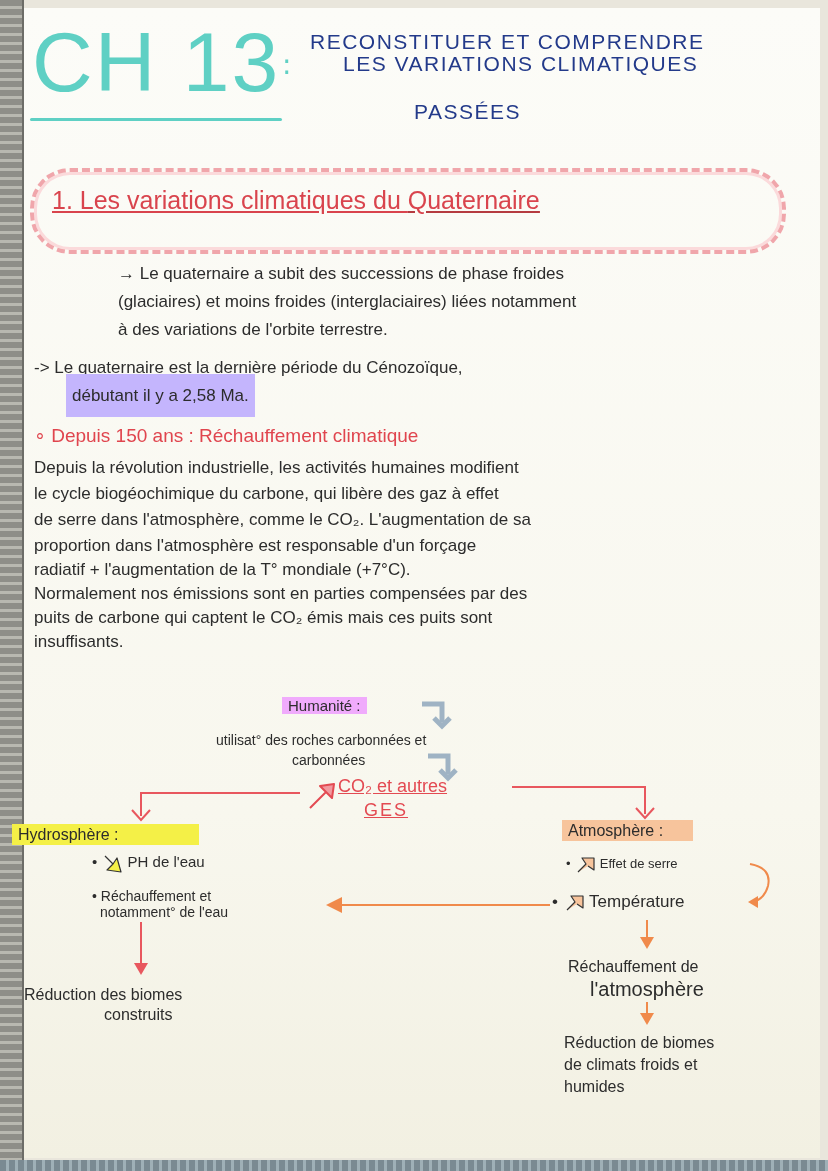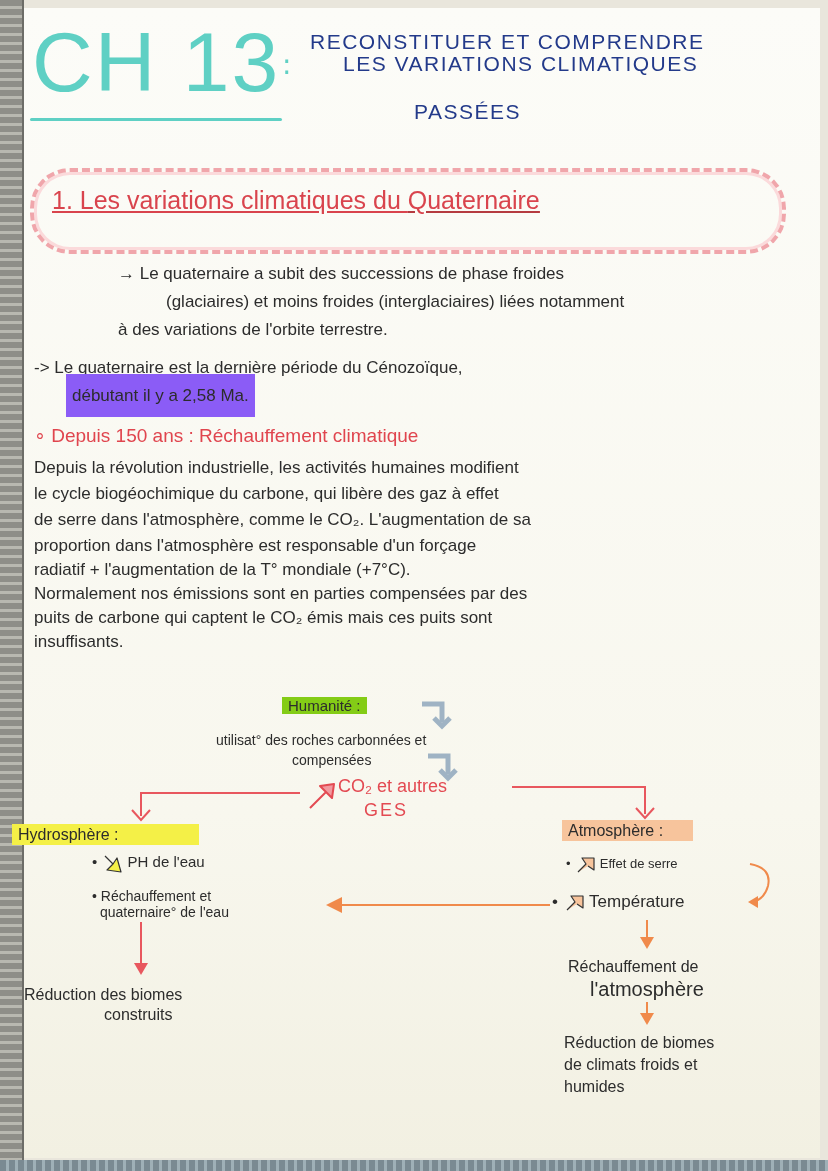--- a/index.html
+++ b/index.html
@@ -27,27 +27,27 @@
   .ch-underline { left:30px; top:118px; width:252px; height:3px; background:#5fd0c4; border-radius:2px; }
   .sub-title { color:#233a8a; font-size:21px; letter-spacing:1.5px; font-family:"Liberation Sans", sans-serif; }
   .cloud {
     position:absolute; left:30px; top:168px; width:748px; height:78px;
     border:4px dashed #f0a6ab; border-radius:40px;
     box-shadow:inset 0 0 0 3px #fbdadb;
   }
   .section-title { left:52px; top:186px; font-size:25px; color:#d9444d; font-family:"Liberation Sans", sans-serif;text-decoration:underline; }
   .section-title u { text-decoration:underline; text-decoration-color:#b53b40; }
   .body-text { font-size:17px; color:#2c2c2c; font-family:"Liberation Sans", sans-serif; }
-  .hl-pink { background:#8b5cf6; padding:12px 6px; }
+  .hl-pink { background:#c4b5fd; padding:12px 6px; }
   .red-head { color:#e0454e; font-size:19px; font-family:"Liberation Sans", sans-serif; }
   .diagram-text { font-size:15px; color:#2c2c2c; font-family:"Liberation Sans", sans-serif; }
-  .hl-gray { background:#84cc16; padding:0 6px; }
+  .hl-gray { background:#f0abfc; padding:0 6px; }
   .hl-yellow { background:#f4f047; padding:2px 80px 2px 6px; }
   .hl-orange { background:#f7c49c; padding:2px 30px 2px 6px; }
-  .red { color:#e34a52; }
+  .red { color:#e34a52;text-decoration:underline; }
   .line { position:absolute; background:#e8575e; }
   .oline { position:absolute; background:#f08a4b; }
   svg { position:absolute; overflow:visible; }
 </style>
 </head>
 <body>
 
 <div class="binding"></div>
 <div class="page"></div>
 <div class="bottom-edge"></div>
@@ -56,21 +56,21 @@
 <div class="abs ch-colon">:</div>
 <div class="abs ch-underline"></div>
 <div class="abs sub-title" style="left:310px;top:30px;">RECONSTITUER ET COMPRENDRE</div>
 <div class="abs sub-title" style="left:310px;top:52px;margin-left:33px;">LES VARIATIONS CLIMATIQUES</div>
 <div class="abs sub-title" style="left:414px;top:100px;">PASSÉES</div>
 
 <div class="cloud"></div>
 <div class="abs section-title"><span>1. Les variations climatiques du </span><u>Quaternaire</u></div>
 
 <div class="abs body-text" style="left:118px;top:264px;">→ Le quaternaire a subit des successions de phase froides</div>
-<div class="abs body-text" style="left:118px;top:292px;margin-left:48px;">(glaciaires) et moins froides (interglaciaires) liées notamment</div>
+<div class="abs body-text" style="left:118px;top:292px;">(glaciaires) et moins froides (interglaciaires) liées notamment</div>
 <div class="abs body-text" style="left:118px;top:320px;">à des variations de l'orbite terrestre.</div>
 
 <div class="abs body-text" style="left:34px;top:358px;">-&gt; Le quaternaire est la dernière période du Cénozoïque,</div>
 <div class="abs body-text" style="left:66px;top:386px;"><span class="hl-pink">débutant il y a  2,58 Ma.</span></div>
 
 <div class="abs red-head" style="left:34px;top:424px;">∘ Depuis  150 ans : Réchauffement climatique</div>
 
 <div class="abs body-text" style="left:34px;top:458px;">Depuis la révolution industrielle, les activités humaines modifient</div>
 <div class="abs body-text" style="left:34px;top:484px;">le cycle biogéochimique du carbone, qui libère des gaz à effet</div>
 <div class="abs body-text" style="left:34px;top:510px;">de serre dans l'atmosphère, comme le CO₂. L'augmentation de sa</div>
@@ -79,21 +79,21 @@
 <div class="abs body-text" style="left:34px;top:584px;">Normalement nos émissions sont en parties compensées par des</div>
 <div class="abs body-text" style="left:34px;top:608px;">puits de carbone qui captent le CO₂ émis mais ces puits sont</div>
 <div class="abs body-text" style="left:34px;top:632px;">insuffisants.</div>
 
 <div class="abs diagram-text" style="left:282px;top:697px;"><span class="hl-gray">Humanité :</span></div>
 <svg style="left:420px;top:698px;" width="40" height="30">
   <path d="M2 6 H22 V24" fill="none" stroke="#9fb3c4" stroke-width="5"></path>
   <path d="M14 20 L22 28 L30 20" fill="none" stroke="#9fb3c4" stroke-width="5"></path>
 </svg>
 <div class="abs diagram-text" style="left:216px;top:732px;font-size:14px;">utilisat° des roches carbonnées et</div>
-<div class="abs diagram-text" style="left:292px;top:752px;font-size:14px;">compensées</div>
+<div class="abs diagram-text" style="left:292px;top:752px;font-size:14px;">carbonnées</div>
 <svg style="left:426px;top:750px;" width="40" height="30">
   <path d="M2 6 H22 V24" fill="none" stroke="#9fb3c4" stroke-width="5"></path>
   <path d="M14 20 L22 28 L30 20" fill="none" stroke="#9fb3c4" stroke-width="5"></path>
 </svg>
 
 <svg style="left:306px;top:780px;" width="32" height="32">
   <path d="M4 28 L20 12 L14 6 L28 4 L26 18 L20 12" fill="#f19aa0" stroke="#e34a52" stroke-width="2" stroke-linejoin="round"></path>
 </svg>
 <div class="abs red" style="left:338px;top:776px;font-size:18px;font-family:'Liberation Sans',sans-serif;">CO₂ et autres</div>
 <div class="abs red" style="left:364px;top:800px;font-size:18px;font-family:'Liberation Sans',sans-serif;letter-spacing:2px;">GES</div>
@@ -107,21 +107,21 @@
 <div class="line" style="left:644px;top:786px;width:2px;height:28px;"></div>
 <svg style="left:634px;top:806px;" width="22" height="14">
     <path d="M2 2 L11 12 L20 2" fill="none" stroke="#e8575e" stroke-width="2"></path>
   </svg>
 
 <div class="abs diagram-text" style="left:12px;top:826px;font-size:16px;"><span class="hl-yellow">Hydrosphère :</span></div>
 <div class="abs diagram-text" style="left:92px;top:852px;">• <svg style="position:relative;display:inline-block;vertical-align:middle;" width="22" height="22">
       <path d="M4 4 L12 12 L16 6 L20 20 L6 18 L12 12" fill="#f4f047" stroke="#333" stroke-width="1.2" stroke-linejoin="round"></path>
     </svg> <span>PH de l'eau</span></div>
 <div class="abs diagram-text" style="left:92px;top:888px;font-size:14px;">• <span>Réchauffement et</span></div>
-<div class="abs diagram-text" style="left:100px;top:904px;font-size:14px;">quaternaire° de l'eau</div>
+<div class="abs diagram-text" style="left:100px;top:904px;font-size:14px;">notamment° de l'eau</div>
 <div class="line" style="left:140px;top:922px;width:2px;height:46px;"></div>
 <svg style="left:133px;top:962px;" width="16" height="14">
     <path d="M1 1 L8 13 L15 1 Z" fill="#e8575e"></path>
   </svg>
 <div class="abs diagram-text" style="left:24px;top:986px;font-size:16px;text-align:center;">Réduction des biomes</div>
 <div class="abs diagram-text" style="left:64px;top:1006px;font-size:16px;margin-left:40px;">construits</div>
 
 <div class="abs diagram-text" style="left:562px;top:822px;font-size:16px;"><span class="hl-orange">Atmosphère :</span></div>
 <div class="abs diagram-text" style="left:566px;top:854px;font-size:13px;">• <svg style="position:relative;display:inline-block;vertical-align:middle;" width="22" height="22">
       <path d="M4 18 L12 10 L8 4 L20 4 L20 16 L14 12" fill="#f7c49c" stroke="#333" stroke-width="1.2" stroke-linejoin="round"></path>

